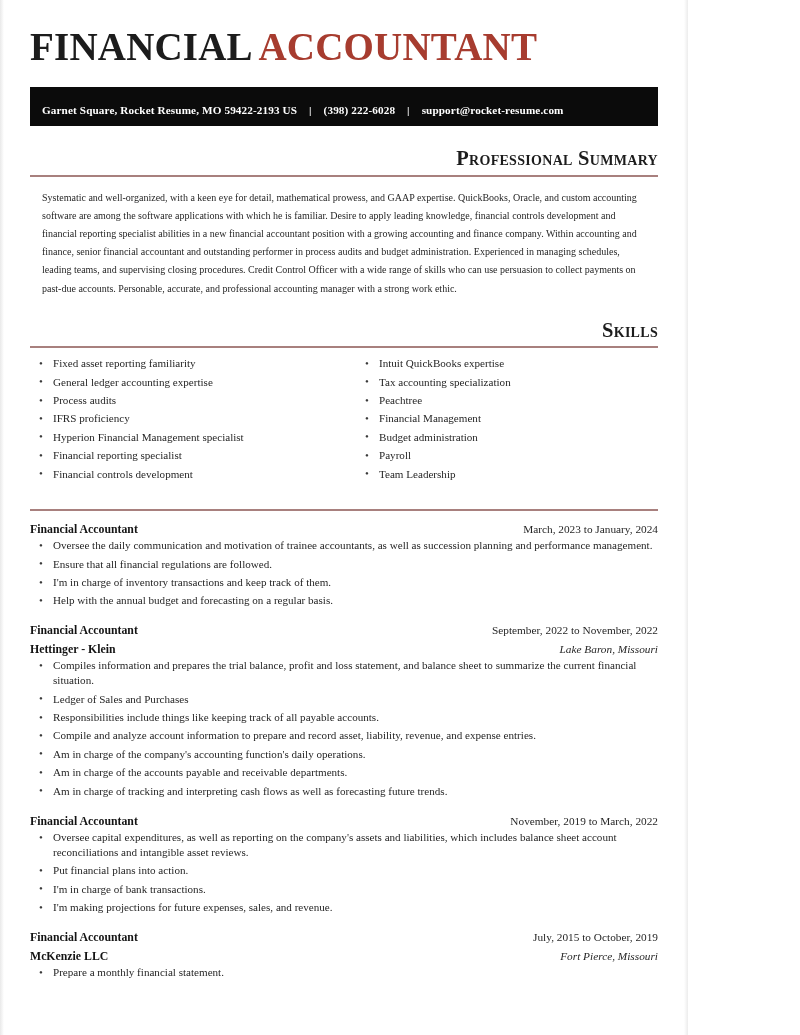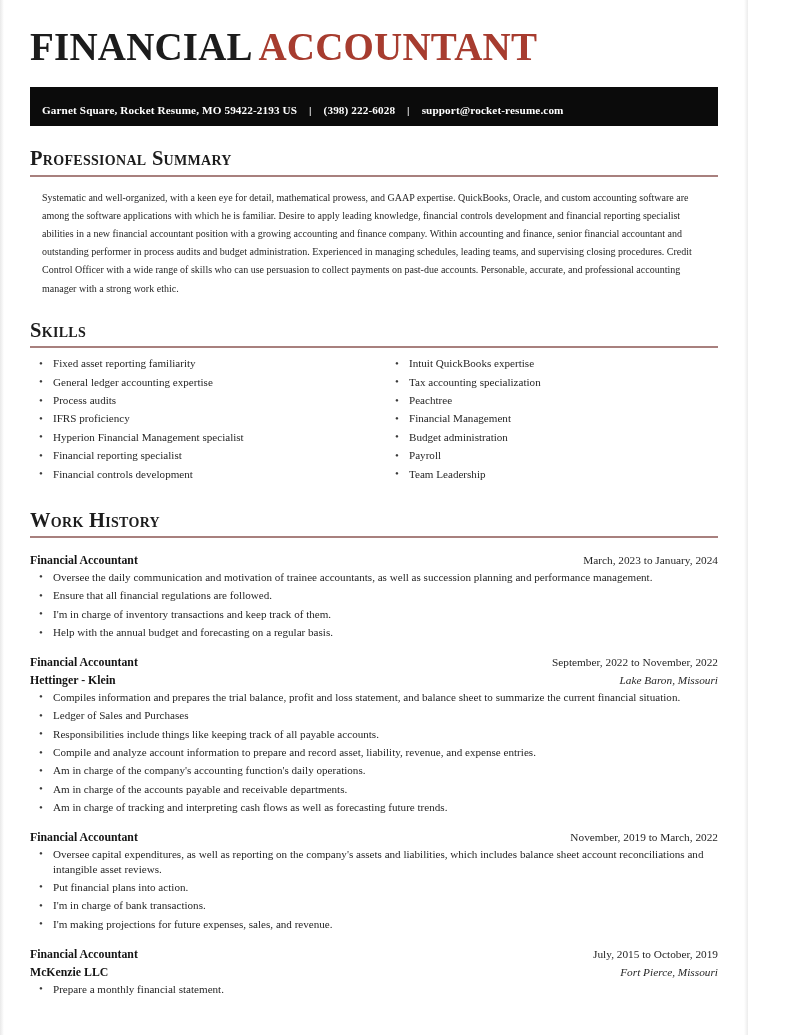--- a/index.html
+++ b/index.html
@@ -12,21 +12,21 @@
     width: 800px;
     height: 1035px;
     font-family: "Liberation Serif", "DejaVu Serif", serif;
     color: #2b2b2b;
     -webkit-font-smoothing: antialiased;
     overflow: hidden;
   }
 
   .page {
     position: relative;
-    width: 748px;
+    width: 688px;
     min-height: 1035px;
     background: #ffffff;
     box-sizing: border-box;
     padding: 0 30px 0 30px;
   }
   
   .page::before,
   .page::after {
     content: "";
     position: absolute;
@@ -72,20 +72,21 @@
   
   .section { margin-top: 21px; }
   .section-title {
     font-size: 20.5px;
     font-weight: 700;
     color: #1c1c1c;
     font-variant: small-caps;
     letter-spacing: 0.3px;
     line-height: 1.15;
     padding-bottom: 4px;
+    text-align: right;
   }
   .section-rule {
     border: 0;
     border-top: 2px solid #a8807e;
     margin: 0 0 8px 0;
     height: 0;
   }
 
   
   .summary-text {
@@ -216,21 +217,20 @@
           <li>Financial Management</li>
           <li>Budget administration</li>
           <li>Payroll</li>
           <li>Team Leadership</li>
         </ul>
       </div>
     </div>
   </div>
 
   <div class="work-section">
-    <div class="section-title">Work History</div>
     <hr class="section-rule">
 
     <div class="job">
       <div class="job-row">
         <span class="job-title">Financial Accountant</span>
         <span class="job-dates">March, 2023 to January, 2024</span>
       </div>
       <ul class="bullets job-bullets">
         <li>Oversee the daily communication and motivation of trainee accountants, as well as succession planning and performance management.</li>
         <li>Ensure that all financial regulations are followed.</li>

